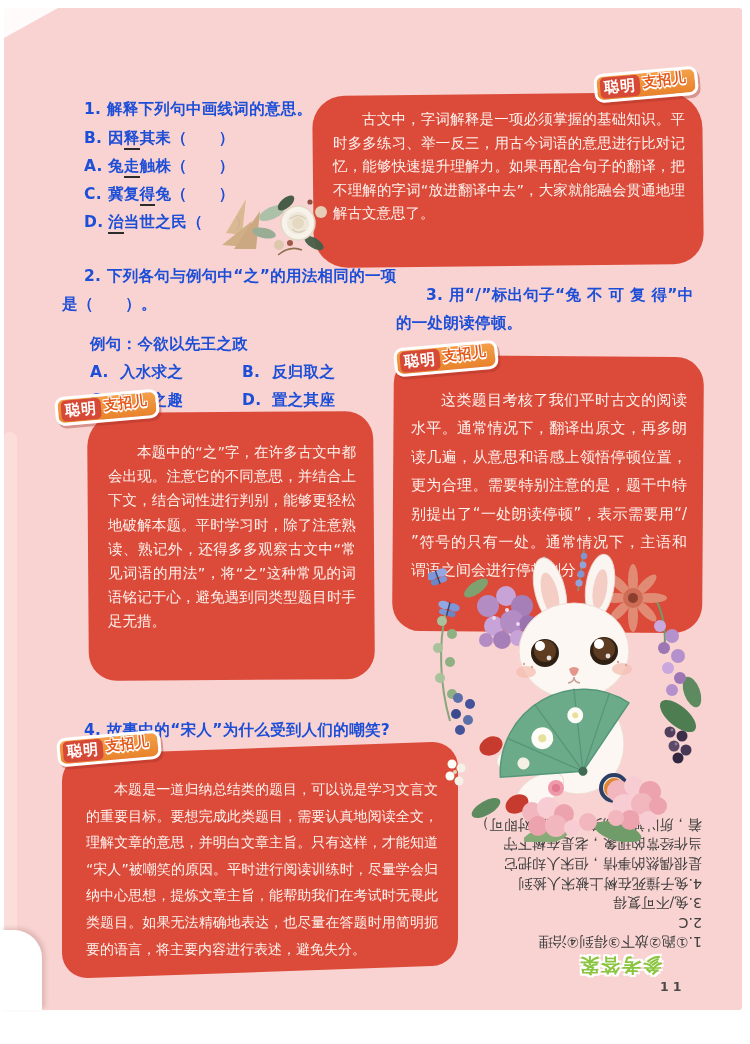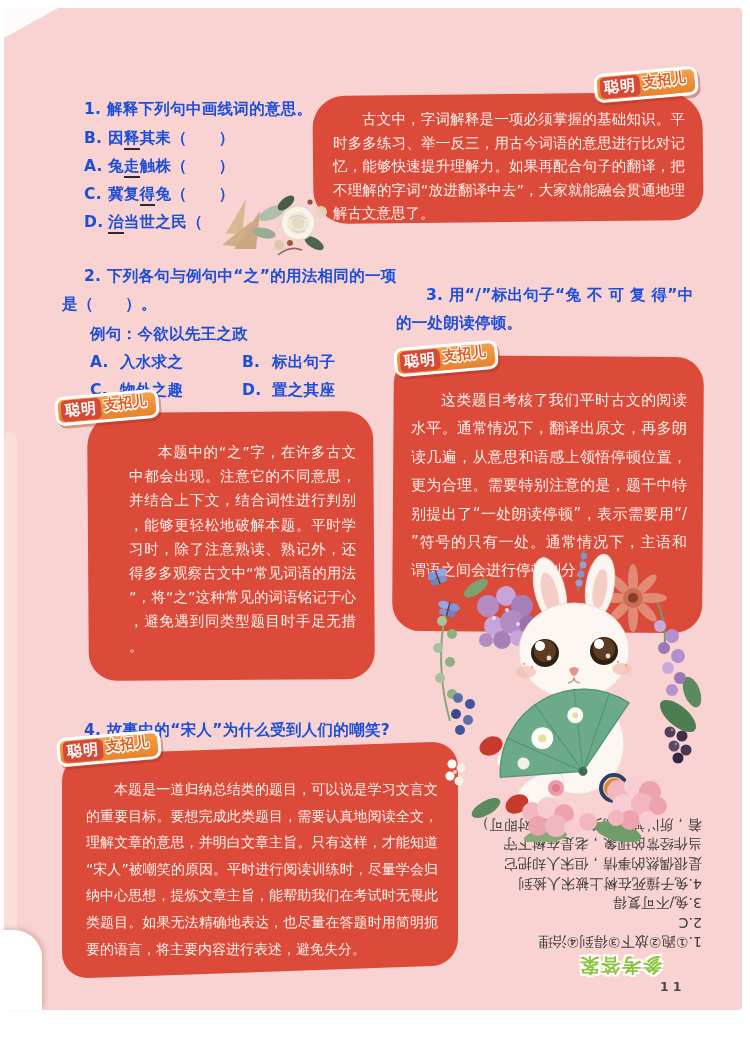--- a/index.html
+++ b/index.html
@@ -16,21 +16,21 @@
   
   .q{position:absolute;color:#1d4ed8;font-size:15.5px;font-weight:600;letter-spacing:.3px;z-index:2;}
   .q p{margin:0;line-height:28px;}
   #q1{left:62px;top:94px;width:310px;}
   #q1 .title{text-indent:22px;line-height:30px;}
   #q1 .opt{padding-left:22px;}
   .olabel{display:inline-block;min-width:24px;}
   .ud{border-bottom:2.5px solid #2b2b2b;padding-bottom:1px;}
   #q2{left:62px;top:262px;width:336px;}
   #q2 .l1{text-indent:22px;}
-  #q2 .example{padding-left:28px;margin-top:2px;}
+  #q2 .example{padding-left:28px;margin-top:12px;}
   .optrow{display:flex;padding-left:28px;}
   .optrow .opt2{width:152px;display:flex;line-height:28px;}
   .opt2 .olabel{min-width:30px;}
   #q3{left:396px;top:281px;width:312px;}
   #q3 .l1{text-indent:30px;}
   #q4{left:62px;top:700px;width:440px;}
   #q4 .title{text-indent:22px;margin-top:16px;}
   
   .badge{position:absolute;display:flex;align-items:center;z-index:4;
          background:linear-gradient(180deg,#f5a04b,#e8832b);border:3px solid #fff;border-radius:9px;
@@ -41,29 +41,29 @@
             transform:translateY(-3px) rotate(-2deg);
             text-shadow:-1px -1px 0 #fff,1px -1px 0 #fff,-1px 1px 0 #fff,1px 1px 0 #fff,0 2px 0 #fff;}
   #badge1{left:594px;top:70px;}
   #badge2{left:394px;top:344px;}
   #badge3{left:55px;top:393px;}
   #badge4{left:57px;top:734px;}
   
   .bubble{position:absolute;z-index:2;color:#fdf2ee;}
   .bubble::before{content:"";position:absolute;inset:0;background:#dc4a39;z-index:-1;}
   .bubble p{margin:0;text-align:justify;word-break:break-all;line-break:anywhere;text-indent:2em;}
-  #bubTop{left:313px;top:94px;width:390px;height:128px;}
+  #bubTop{left:313px;top:94px;width:390px;height:172px;}
   #bubTop::before{border-radius:32px 36px 30px 34px;transform:rotate(-.6deg);}
   #bubTop p{padding:14px 18px 0 20px;font-size:14.5px;line-height:23.6px;}
   #bubRight{left:393px;top:356px;width:310px;height:276px;}
   #bubRight::before{border-radius:28px;transform:rotate(.4deg);}
   #bubRight p{padding:30px 16px 0 18px;font-size:15px;line-height:28.4px;}
   #bubLeft{left:88px;top:412px;width:286px;height:268px;}
   #bubLeft::before{border-radius:34px 28px 28px 28px;transform:rotate(-.4deg);}
-  #bubLeft p{padding:28px 18px 0 20px;font-size:14.5px;line-height:24.2px;margin-left:21px;}
+  #bubLeft p{padding:28px 18px 0 20px;font-size:14.5px;line-height:24.2px;}
   #bubBottom{left:62px;top:748px;width:396px;height:224px;}
   #bubBottom::before{border-radius:26px;transform:skewY(-2deg);}
   #bubBottom p{padding:28px 20px 0 24px;font-size:14px;line-height:26.6px;}
   
   #answers{position:absolute;left:448px;top:813px;width:284px;height:162px;z-index:1;
            transform:rotate(180deg);color:#3d3d3d;font-size:14.2px;font-weight:500;}
   #answers .ans-title{margin:0 0 4px 40px;color:#8bc53f;font-size:19px;font-weight:800;letter-spacing:2px;
            text-shadow:-2px -2px 0 #fff,2px -2px 0 #fff,-2px 2px 0 #fff,2px 2px 0 #fff,0 2px 0 #fff,0 -2px 0 #fff;}
   #answers p{margin:0;padding-left:30px;line-height:19.6px;}
   
@@ -102,21 +102,21 @@
     <p class="l1">2. 下列各句与例句中“之”的用法相同的一项</p>
     <p class="l2">是（　　）。</p>
     <p class="example">例句：今欲以先王之政</p>
     <div class="optrow">
       <span class="opt2">
           <span class="olabel">A.</span>
           <span>入水求之</span>
         </span>
       <span class="opt2">
           <span class="olabel">B.</span>
-          <span>标出句子</span>
+          <span>反归取之</span>
         </span>
     </div>
     <div class="optrow">
       <span class="opt2">
           <span class="olabel">C.</span>
           <span>物外之趣</span>
         </span>
       <span class="opt2">
           <span class="olabel">D.</span>
           <span>置之其座</span>

